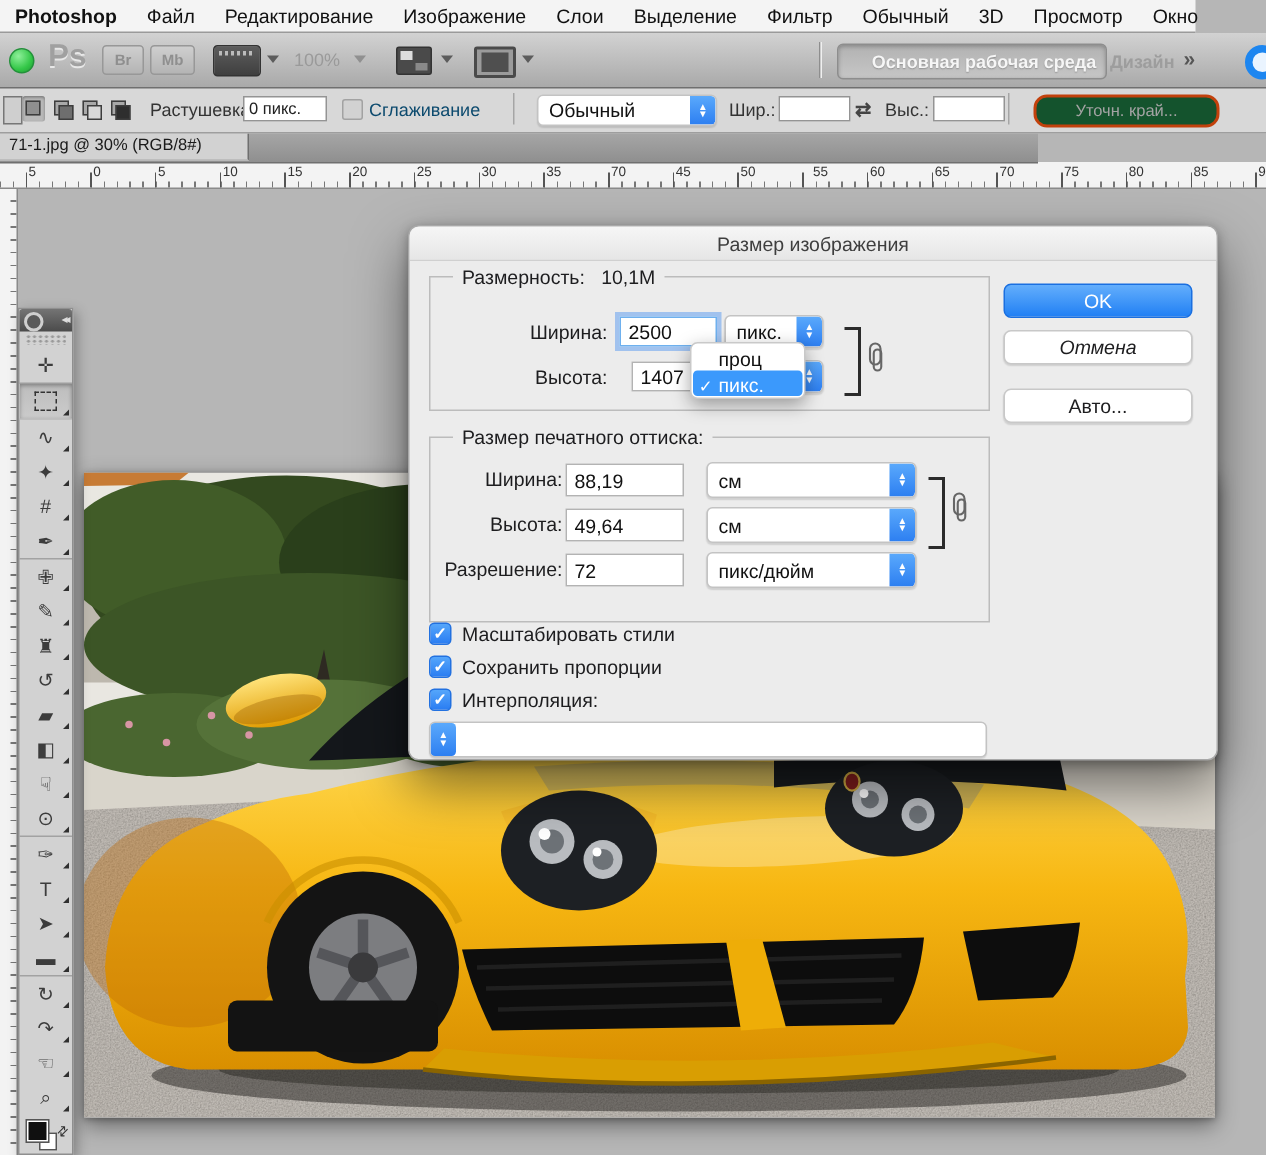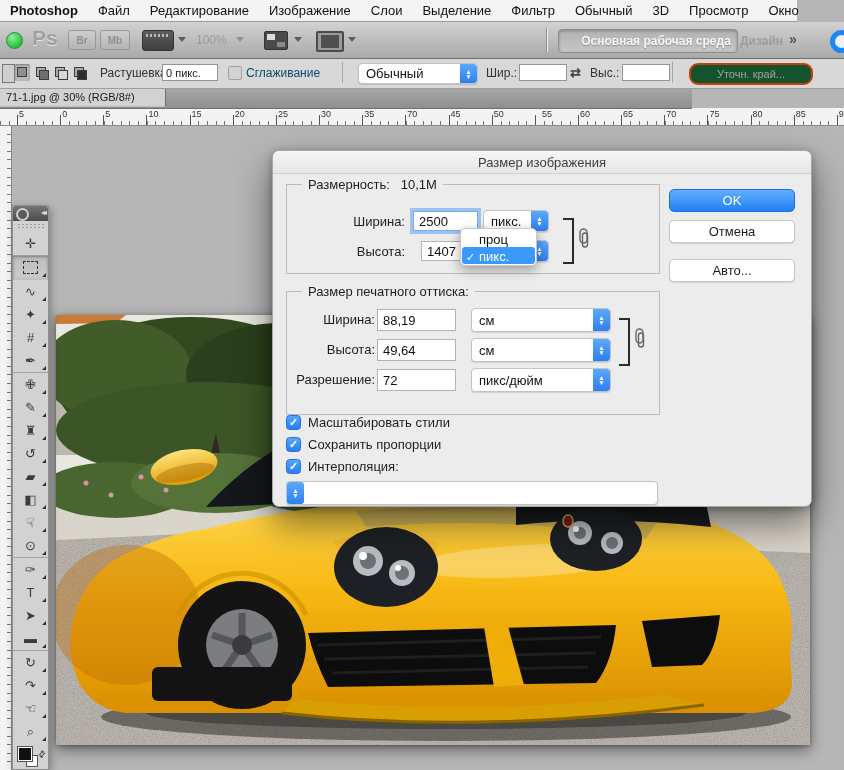--- a/index.html
+++ b/index.html
@@ -579,17 +579,17 @@
       </div>
 
     <span class="mselect" style="left:13px;top:330px;width:370px;height:22px;">
       <span class="stepper">
           <i>▲</i>
           <i>▼</i>
         </span>
     </span>
 
     <div class="mac-btn default" style="left:396px;top:38px;">OK</div>
-    <div class="mac-btn plain" style="left:396px;top:69px;">Отмена</div>
+    <div class="mac-btn plain" style="left:396px;top:69px;font-style:italic;">Отмена</div>
     <div class="mac-btn plain" style="left:396px;top:108px;">Авто...</div>
   </div>
 
 </div>
 
 </body></html>

